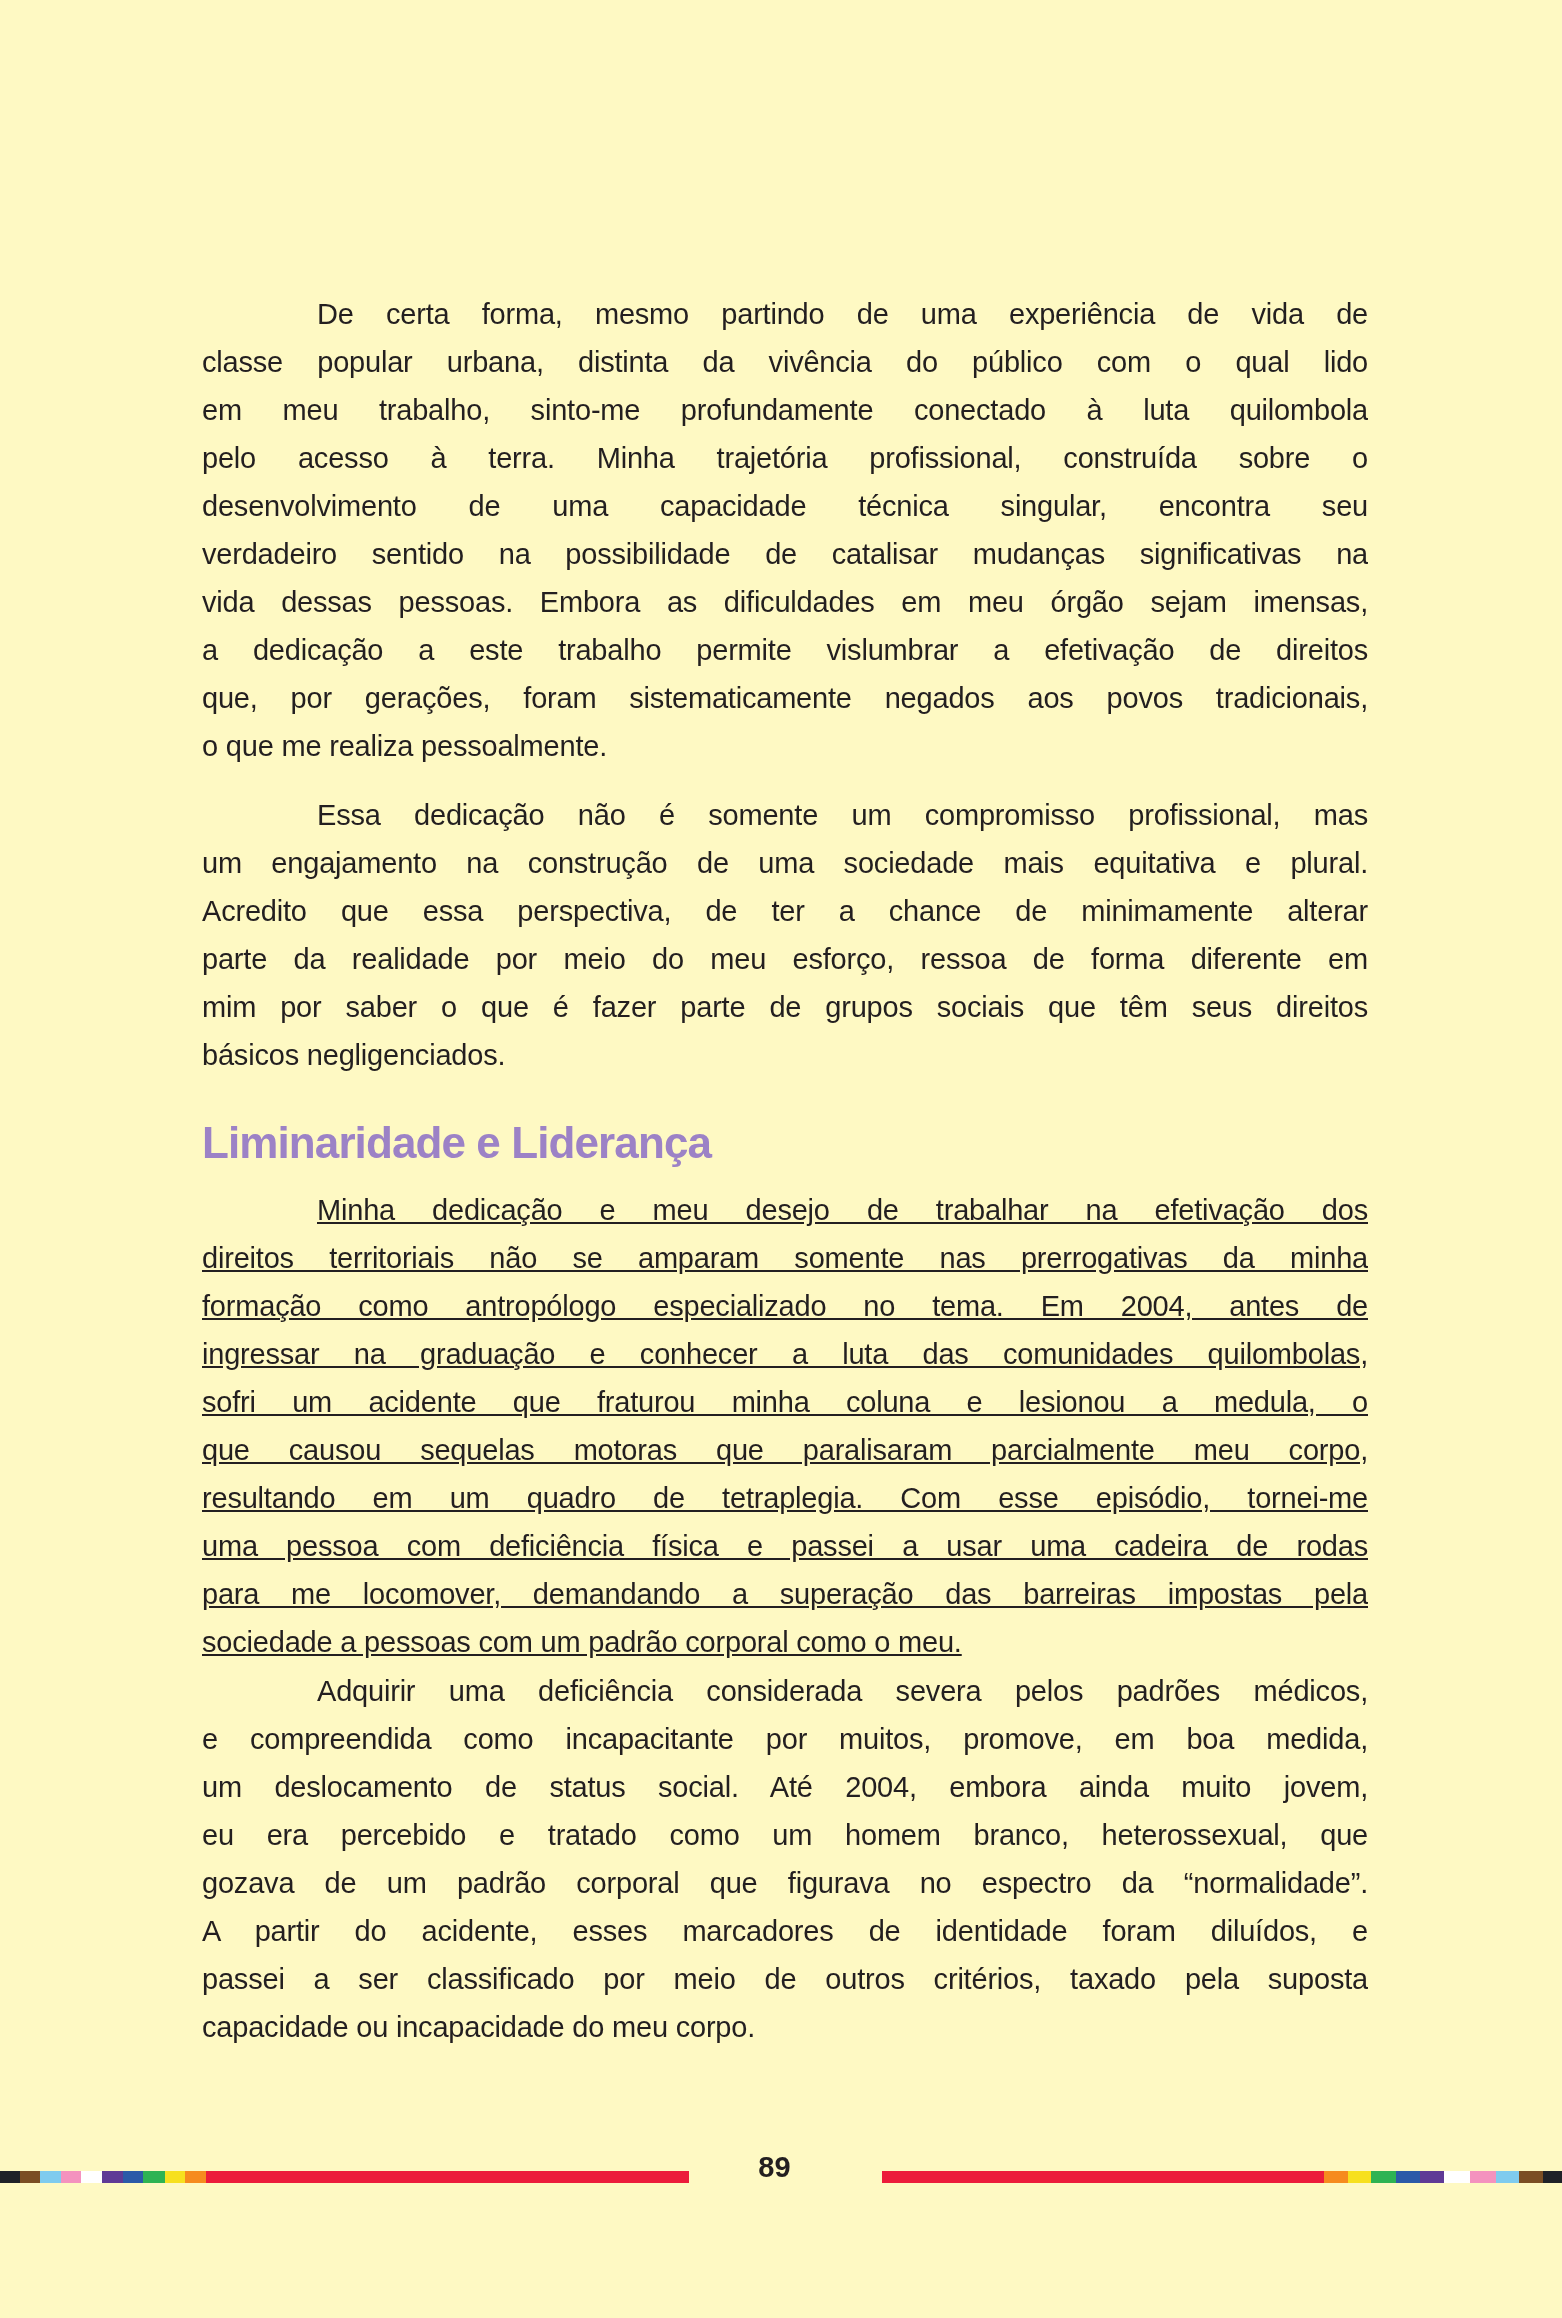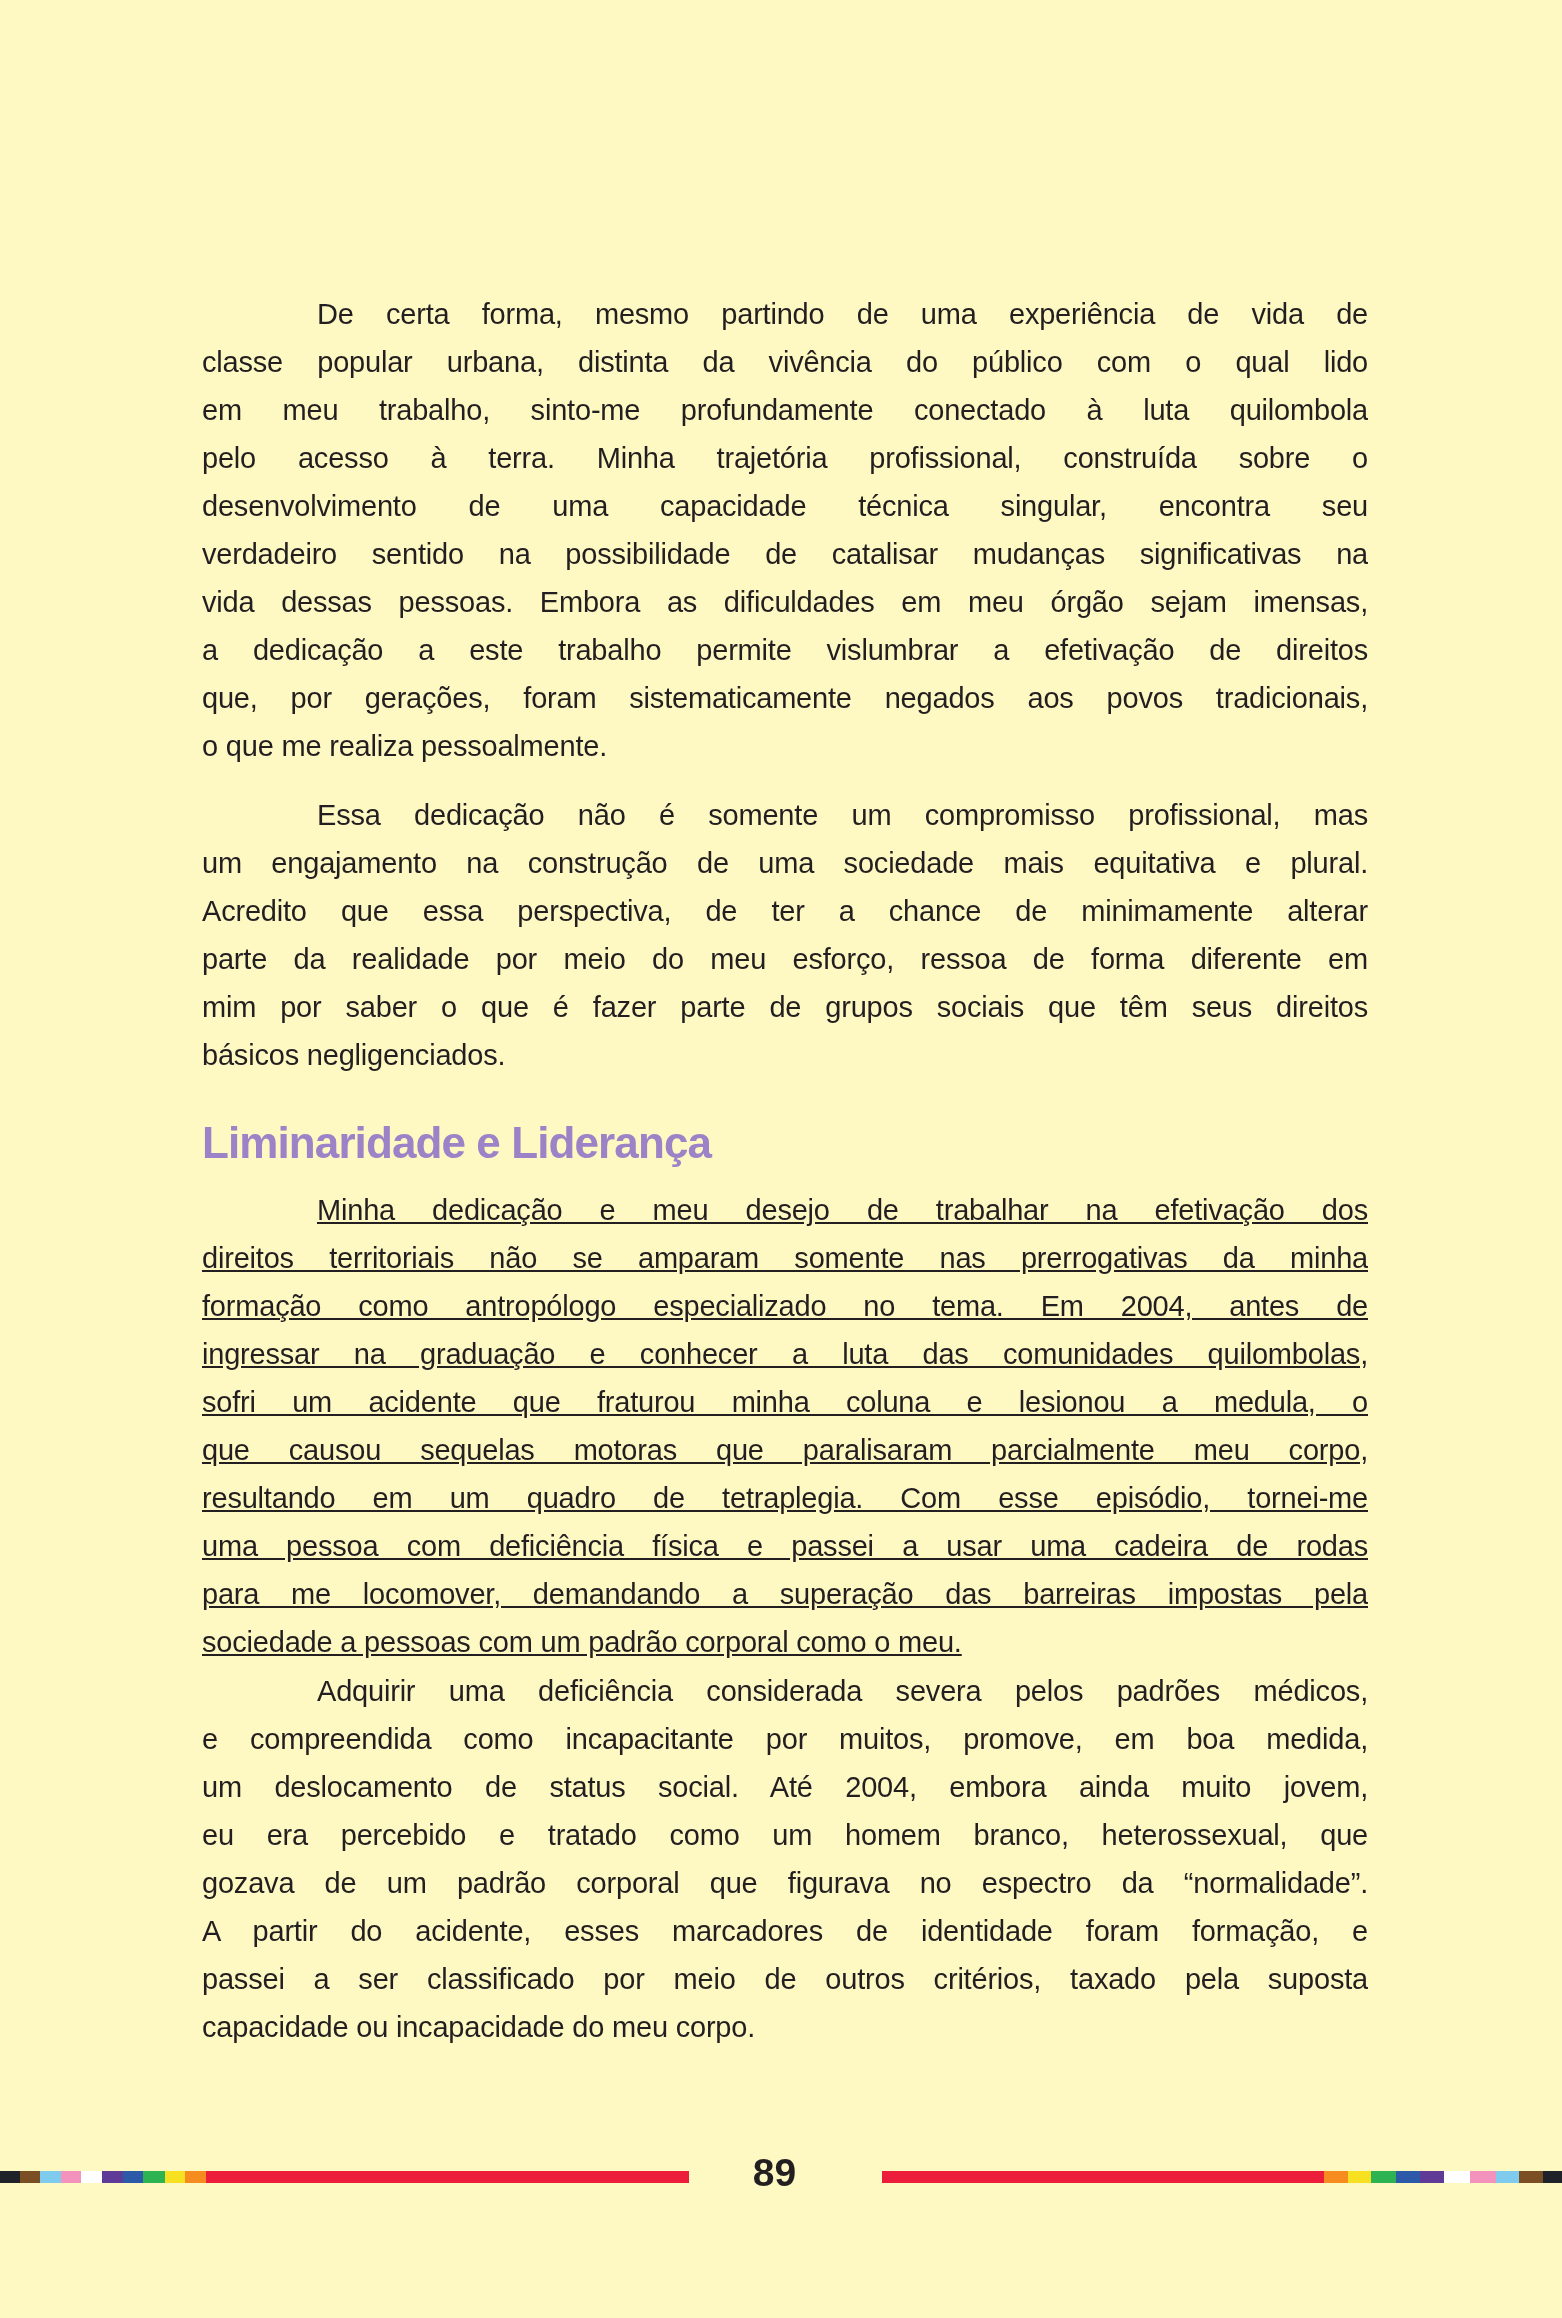--- a/index.html
+++ b/index.html
@@ -42,21 +42,21 @@
     height:12px;
     display:flex;
   }
   .footer-bar.left{left:0;}
   .footer-bar.right{right:0;}
   .segment{height:100%;flex:0 0 auto;}
   .page-number{
     position:absolute;
     top:2151px;left:0;right:14px;
     text-align:center;
-    font-size:39px;
+    font-size:29px;
     font-weight:bold;
     color:#231F20;
   }
 </style>
 </head>
 <body>
 
 <div class="page">
   <main class="content" id="blocks" style="color: rgb(35, 31, 32);">
       <div class="paragraph" style="margin-top: 0px;">
@@ -91,21 +91,21 @@
         <div class="line">uma pessoa com deficiência física e passei a usar uma cadeira de rodas</div>
         <div class="line">para me locomover, demandando a superação das barreiras impostas pela</div>
         <div class="line last">sociedade a pessoas com um padrão corporal como o meu.</div>
       </div>
       <div class="paragraph" style="margin-top: 1px;">
         <div class="line first">Adquirir uma deficiência considerada severa pelos padrões médicos,</div>
         <div class="line">e compreendida como incapacitante por muitos, promove, em boa medida,</div>
         <div class="line">um deslocamento de status social. Até 2004, embora ainda muito jovem,</div>
         <div class="line">eu era percebido e tratado como um homem branco, heterossexual, que</div>
         <div class="line">gozava de um padrão corporal que figurava no espectro da “normalidade”.</div>
-        <div class="line">A partir do acidente, esses marcadores de identidade foram formação, e</div>
+        <div class="line">A partir do acidente, esses marcadores de identidade foram diluídos, e</div>
         <div class="line">passei a ser classificado por meio de outros critérios, taxado pela suposta</div>
         <div class="line last">capacidade ou incapacidade do meu corpo.</div>
       </div>
     </main>
 
   <div class="footer-bar left" id="bar-left">
       <div class="segment" style="width: 19.6px; background: rgb(31, 34, 40);"></div>
       <div class="segment" style="width: 20.5px; background: rgb(123, 78, 36);"></div>
       <div class="segment" style="width: 20.5px; background: rgb(127, 203, 238);"></div>
       <div class="segment" style="width: 20.5px; background: rgb(244, 146, 190);"></div>

